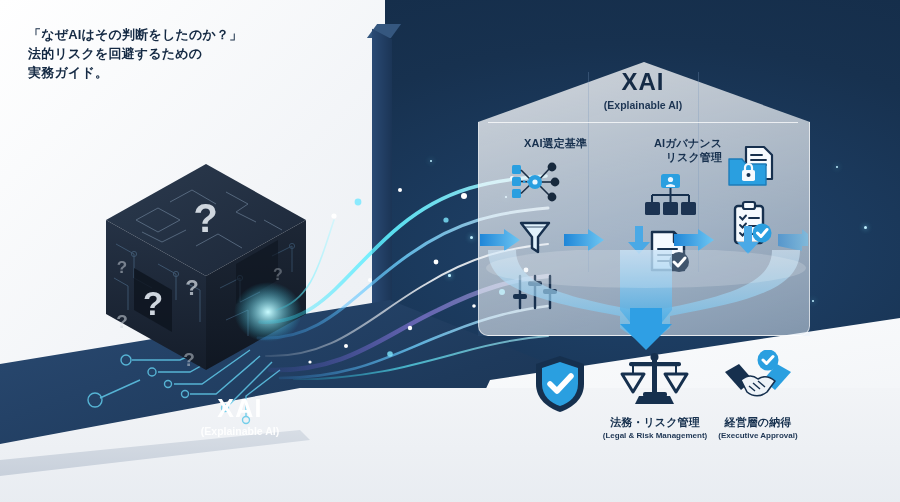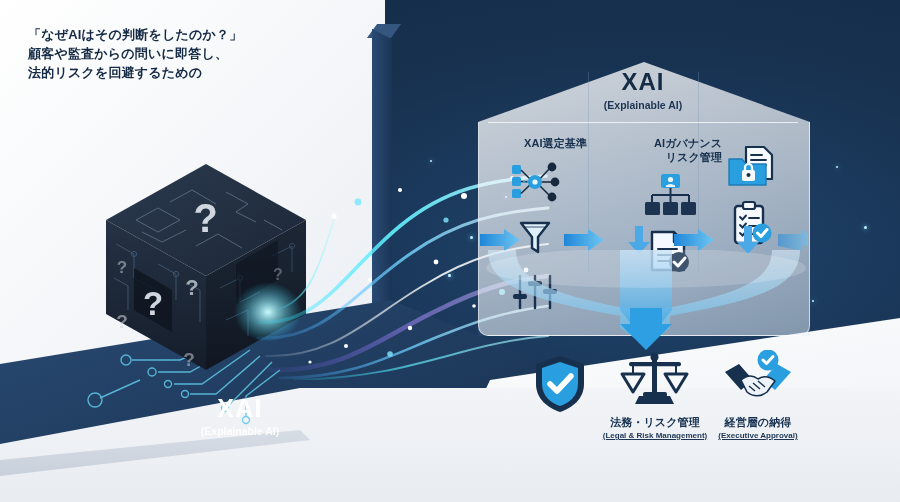--- a/index.html
+++ b/index.html
@@ -111,21 +111,21 @@
   .arrow-row{position:absolute;top:228px;left:478px;width:330px;height:26px;}
   .down-arrows{position:absolute;top:226px;left:478px;width:330px;height:30px;}
 
   
   .funnels{position:absolute;left:470px;top:250px;width:350px;height:120px;}
 
   
   .outcome{position:absolute;width:120px;text-align:center;}
   .outcome .oi{height:62px;display:flex;align-items:flex-end;justify-content:center;}
   .outcome .jp{font-size:11px;font-weight:700;color:#16304e;margin-top:5px;letter-spacing:.1px;}
-  .outcome .en{font-size:8px;font-weight:700;color:#1d3553;margin-top:1px;text-decoration:underline;}
+  .outcome .en{font-size:8px;font-weight:700;color:#1d3553;margin-top:1px;}
 
   .spark{position:absolute;border-radius:50%;background:#bfefff;box-shadow:0 0 5px #7fe3ff;}
 </style>
 </head>
 <body>
 
 <div id="stage">
 
   <div class="bg-light"></div>
   <div class="bg-dark"></div>
@@ -294,22 +294,22 @@
     </svg>
   </div>
 
   <div class="xai-floor">
     <div class="big">XAI</div>
     <div class="sub">(Explainable AI)</div>
   </div>
 
   <div class="headline">
     <div>「なぜAIはその判断をしたのか？」</div>
-    <div>顧客や監査からの問いに即答し、</div>
     <div>法的リスクを回避するための</div>
+    <div>実務ガイド。</div>
   </div>
 
   <div class="glass"></div>
   <div class="glass-divider" style="left:588px;"></div>
   <div class="glass-divider" style="left:698px;"></div>
   <div class="head-rule"></div>
 
   <div class="panel-head">
     <div class="big">XAI</div>
     <div class="sub">(Explainable AI)</div>

